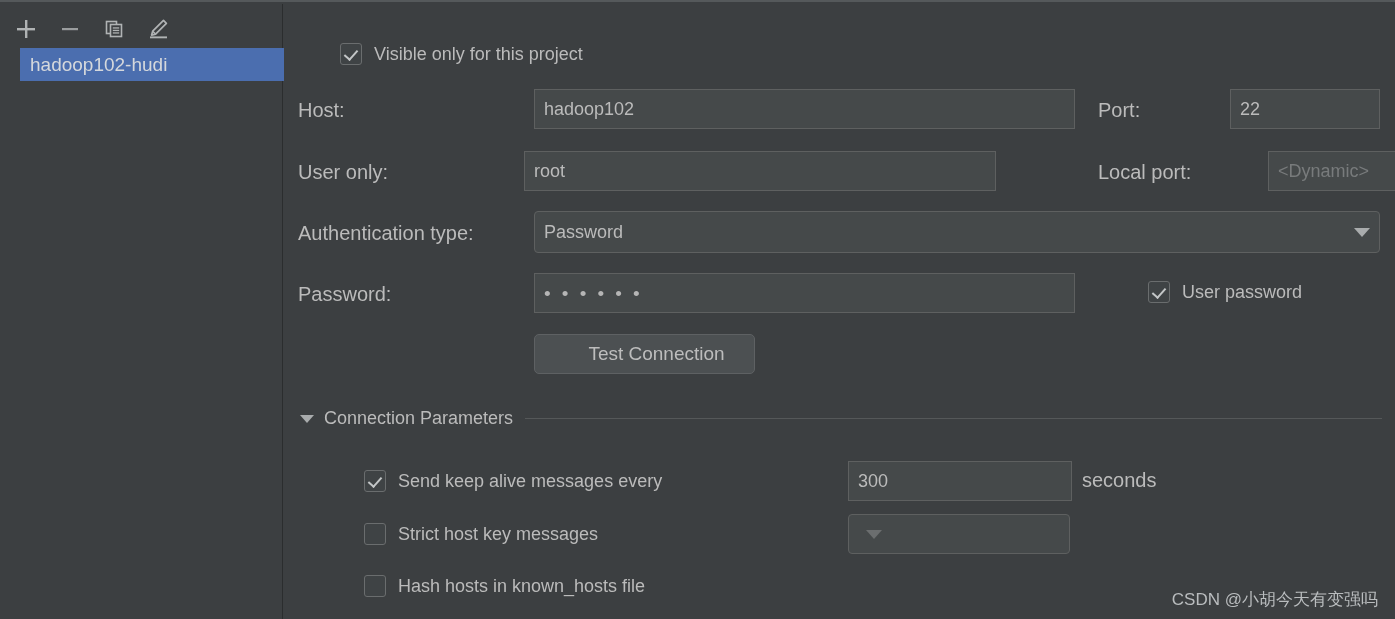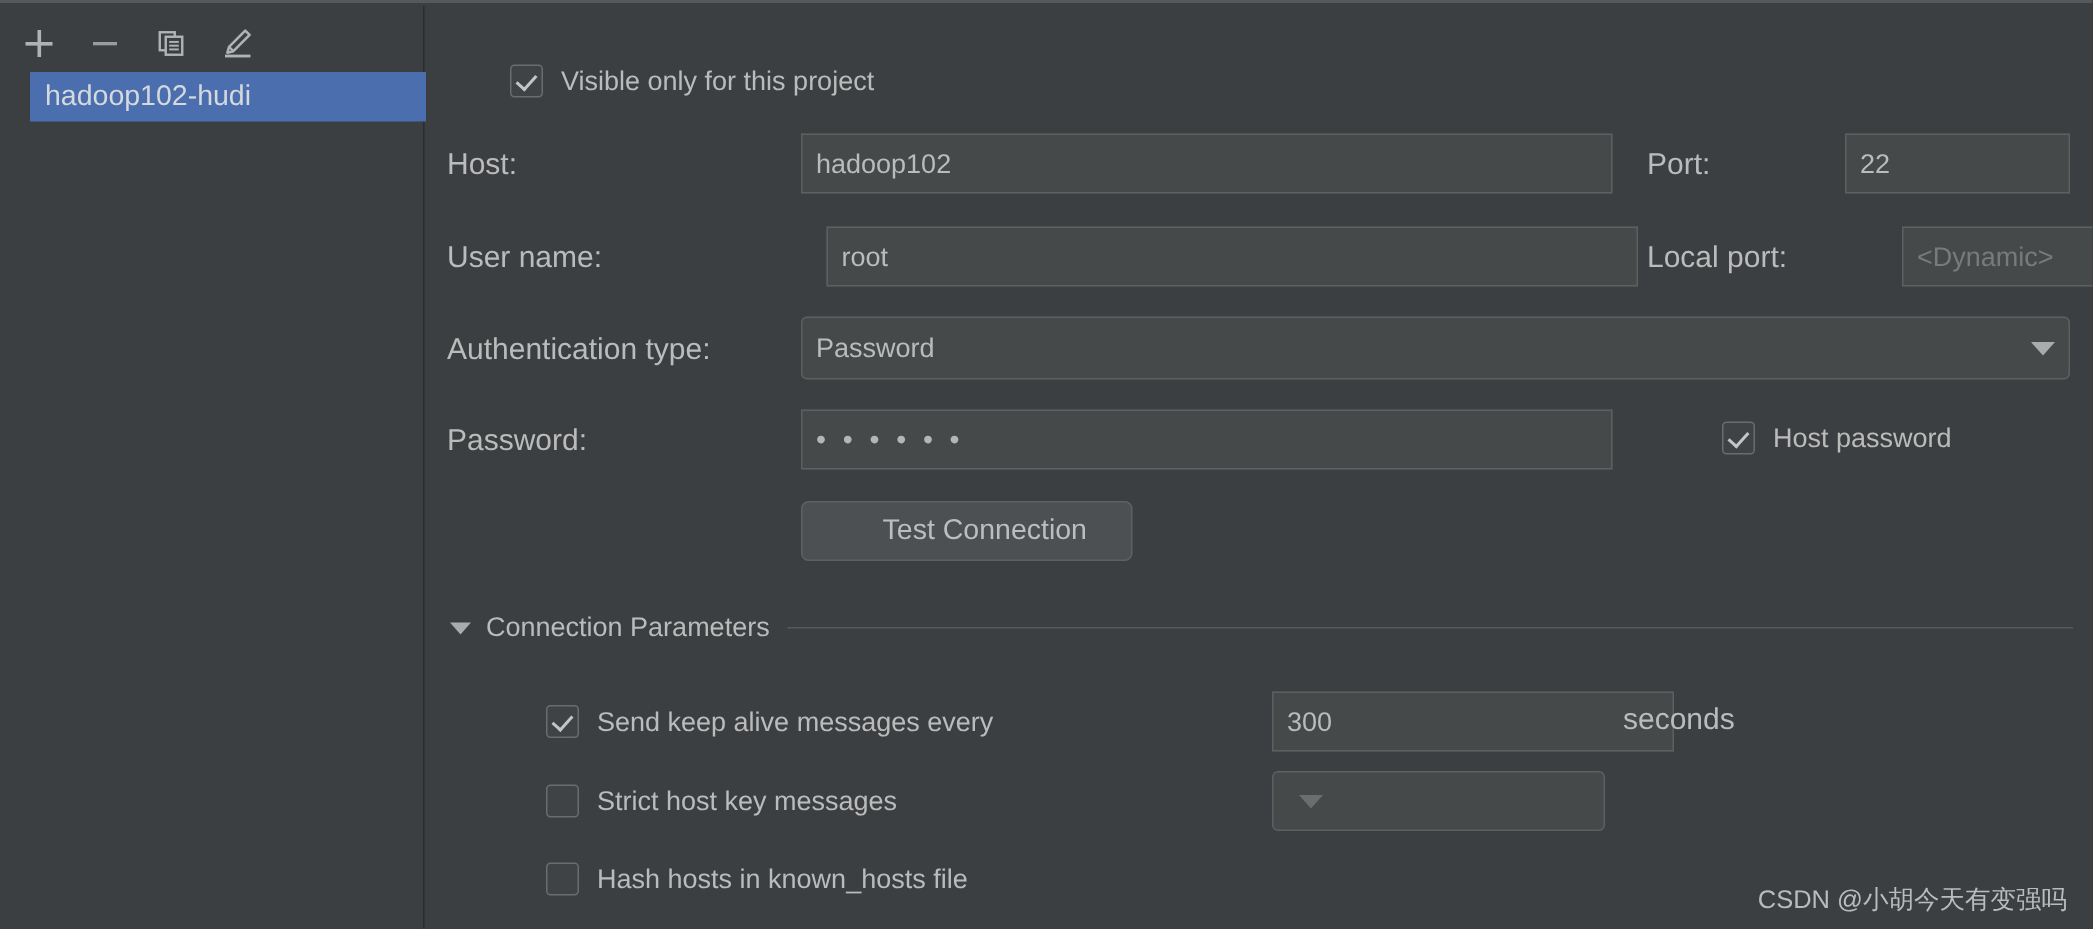--- a/index.html
+++ b/index.html
@@ -266,55 +266,55 @@
       <span class="cb-box checked"></span>
       <span class="cb-label">Visible only for this project</span>
     </div>
 
     <div class="lbl" style="left:14px; top:96px;">Host:</div>
     <div class="field" style="left:250px; top:85px; width:541px; height:40px;">hadoop102</div>
 
     <div class="lbl" style="left:814px; top:96px;">Port:</div>
     <div class="field" style="left:946px; top:85px; width:150px; height:40px;">22</div>
 
-    <div class="lbl" style="left:14px; top:158px;">User name:</div>
-    <div class="field" style="left:267px; top:147px; width:541px; height:40px;">root</div>
+    <div class="lbl" style="left:14px; top:158px;">User only:</div>
+    <div class="field" style="left:240px; top:147px; width:472px; height:40px;">root</div>
 
     <div class="lbl" style="left:814px; top:158px;">Local port:</div>
     <div class="field placeholder" style="left:946px; top:147px; width:150px; height:40px;">&lt;Dynamic&gt;</div>
 
     <div class="lbl" style="left:14px; top:219px;">Authentication type:</div>
     <div class="dropdown" style="left:250px; top:207px; width:846px; height:42px;">
       <span class="dd-text">Password</span>
       <span class="dd-arrow"></span>
     </div>
 
     <div class="lbl" style="left:14px; top:280px;">Password:</div>
     <div class="field" style="left:250px; top:269px; width:541px; height:40px;">
       <span class="dots">• • • • • •</span>
     </div>
 
     <div class="cb-row" style="left:822px; top:277px;">
       <span class="cb-box checked"></span>
-      <span class="cb-label">Host password</span>
+      <span class="cb-label">User password</span>
     </div>
 
     <div class="btn" style="left:250px; top:330px; width:221px; height:40px;padding-left:24px;">Test Connection</div>
 
     <div class="section" style="left:16px; top:404px; width:1082px;">
       <span class="sec-tri"></span>
       <span class="sec-title">Connection Parameters</span>
       <span class="sec-line" style="flex:1;"></span>
     </div>
 
     <div class="cb-row" style="left:38px; top:466px;">
       <span class="cb-box checked"></span>
       <span class="cb-label">Send keep alive messages every</span>
     </div>
-    <div class="field" style="left:564px; top:457px; width:268px; height:40px;">300</div>
+    <div class="field" style="left:564px; top:457px; width:224px; height:40px;">300</div>
     <div class="lbl" style="left:798px; top:466px;">seconds</div>
 
     <div class="cb-row" style="left:38px; top:519px;">
       <span class="cb-box"></span>
       <span class="cb-label">Strict host key messages</span>
     </div>
     <div class="dropdown disabled" style="left:564px; top:510px; width:222px; height:40px;">
       <span class="dd-arrow"></span>
     </div>
 

